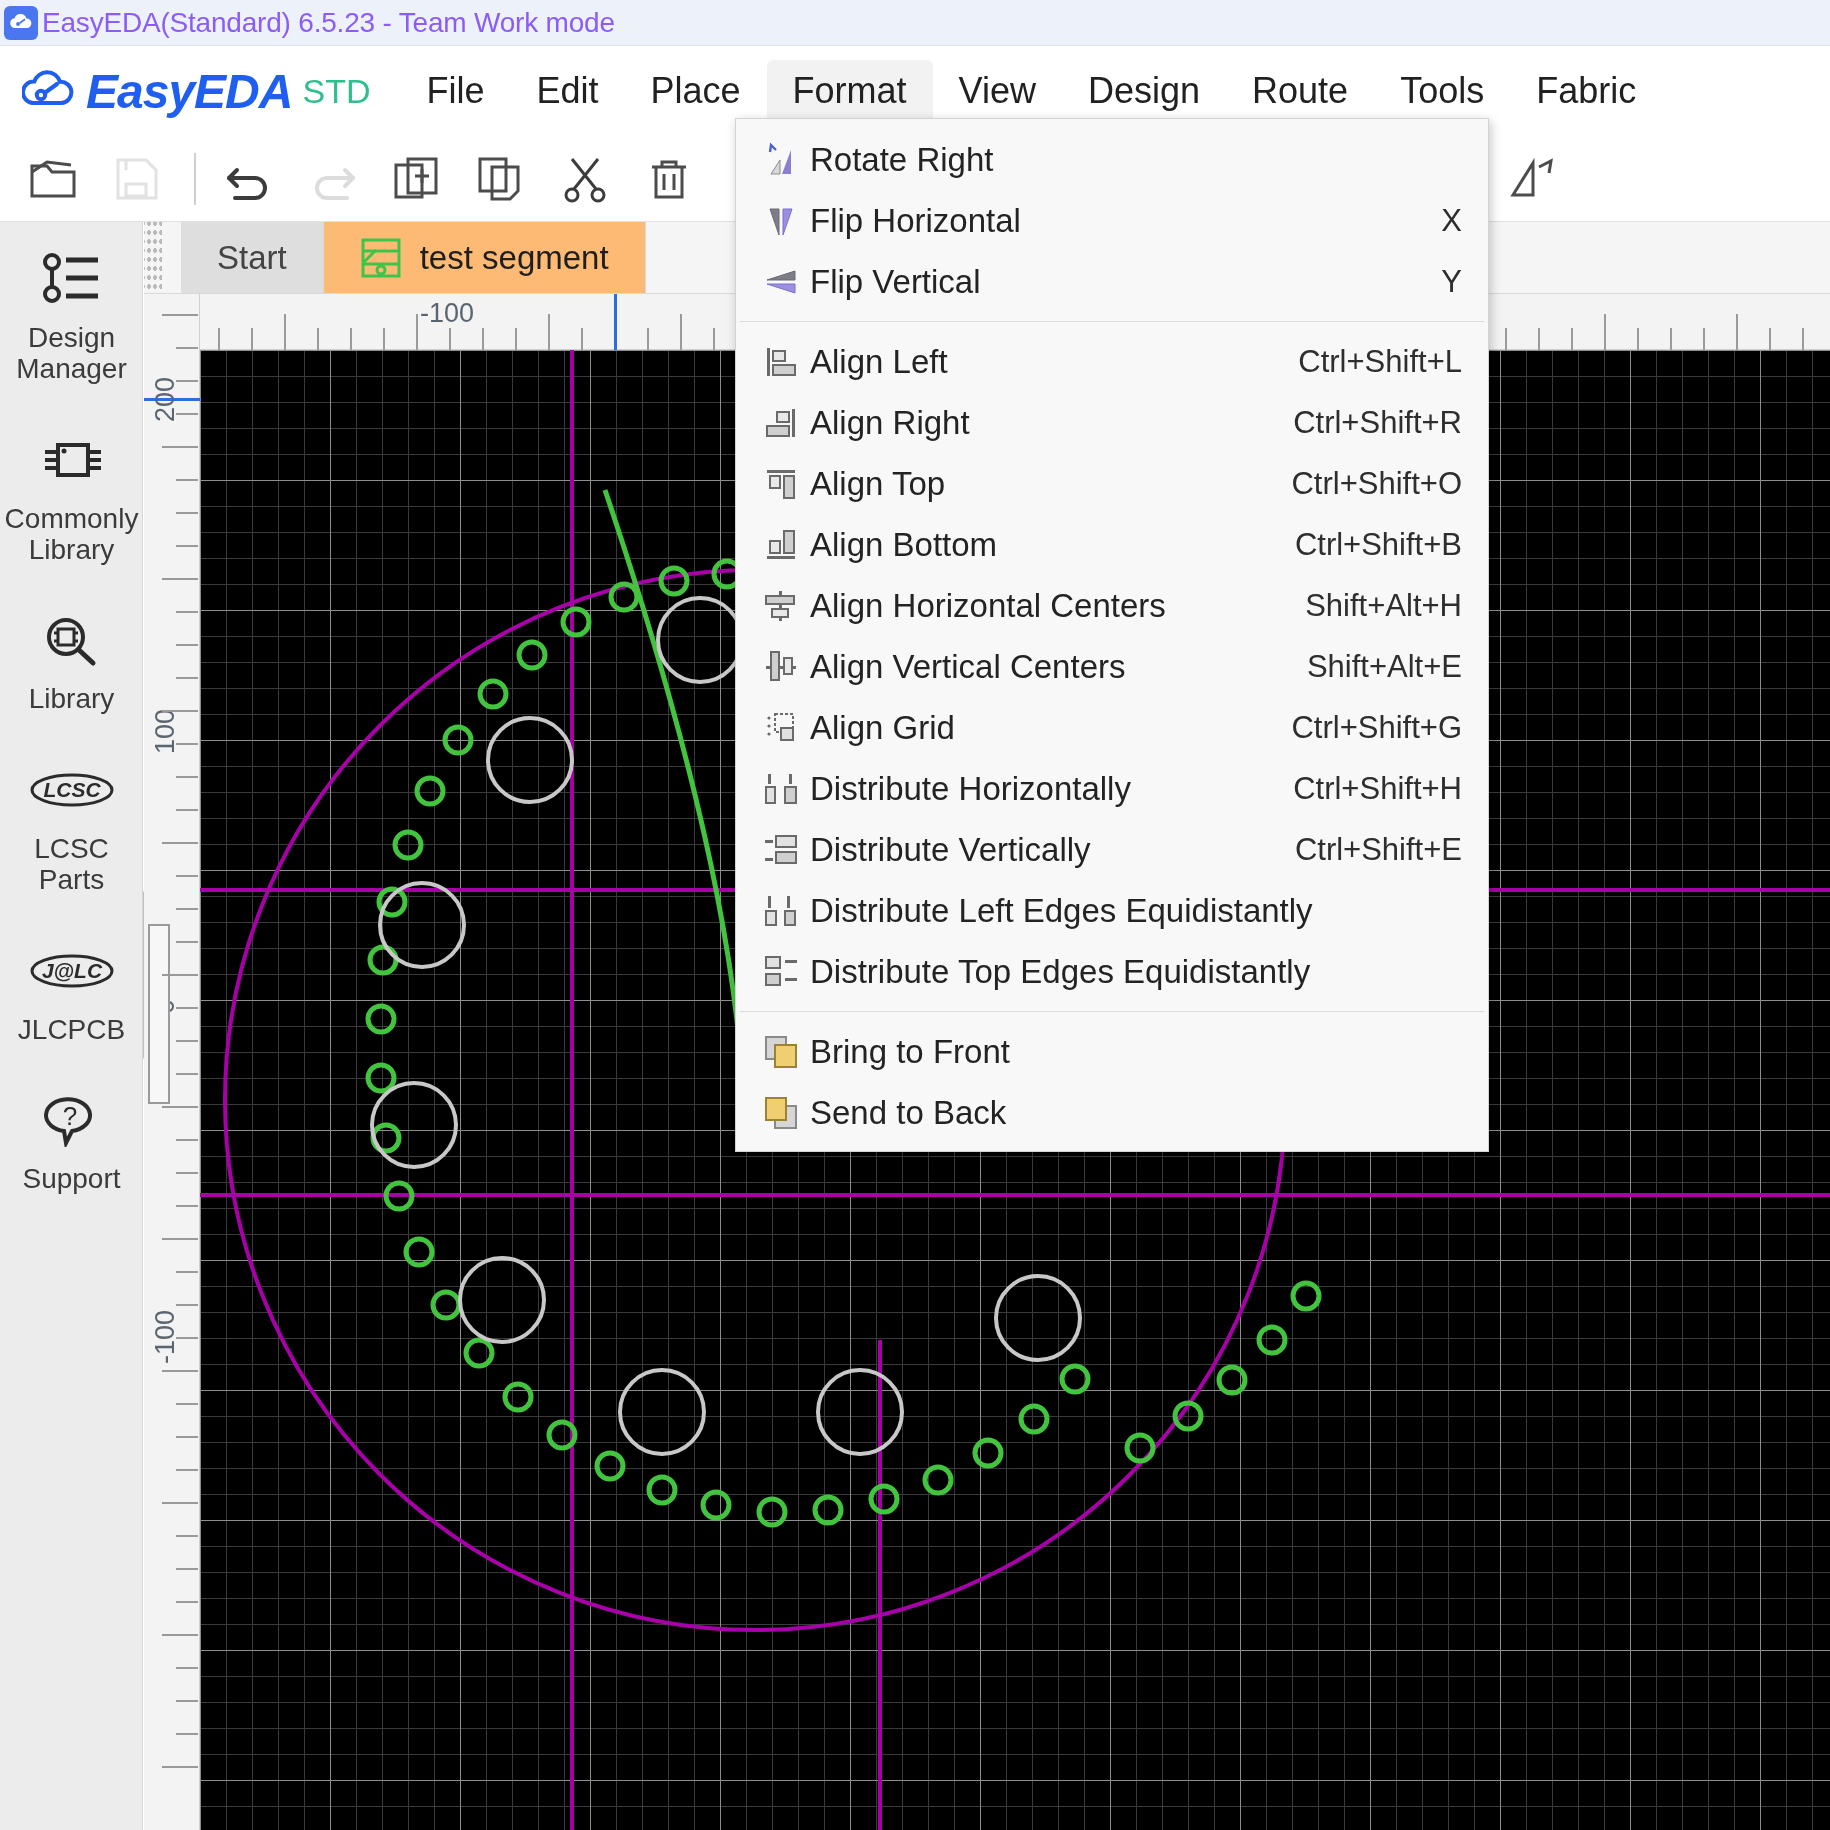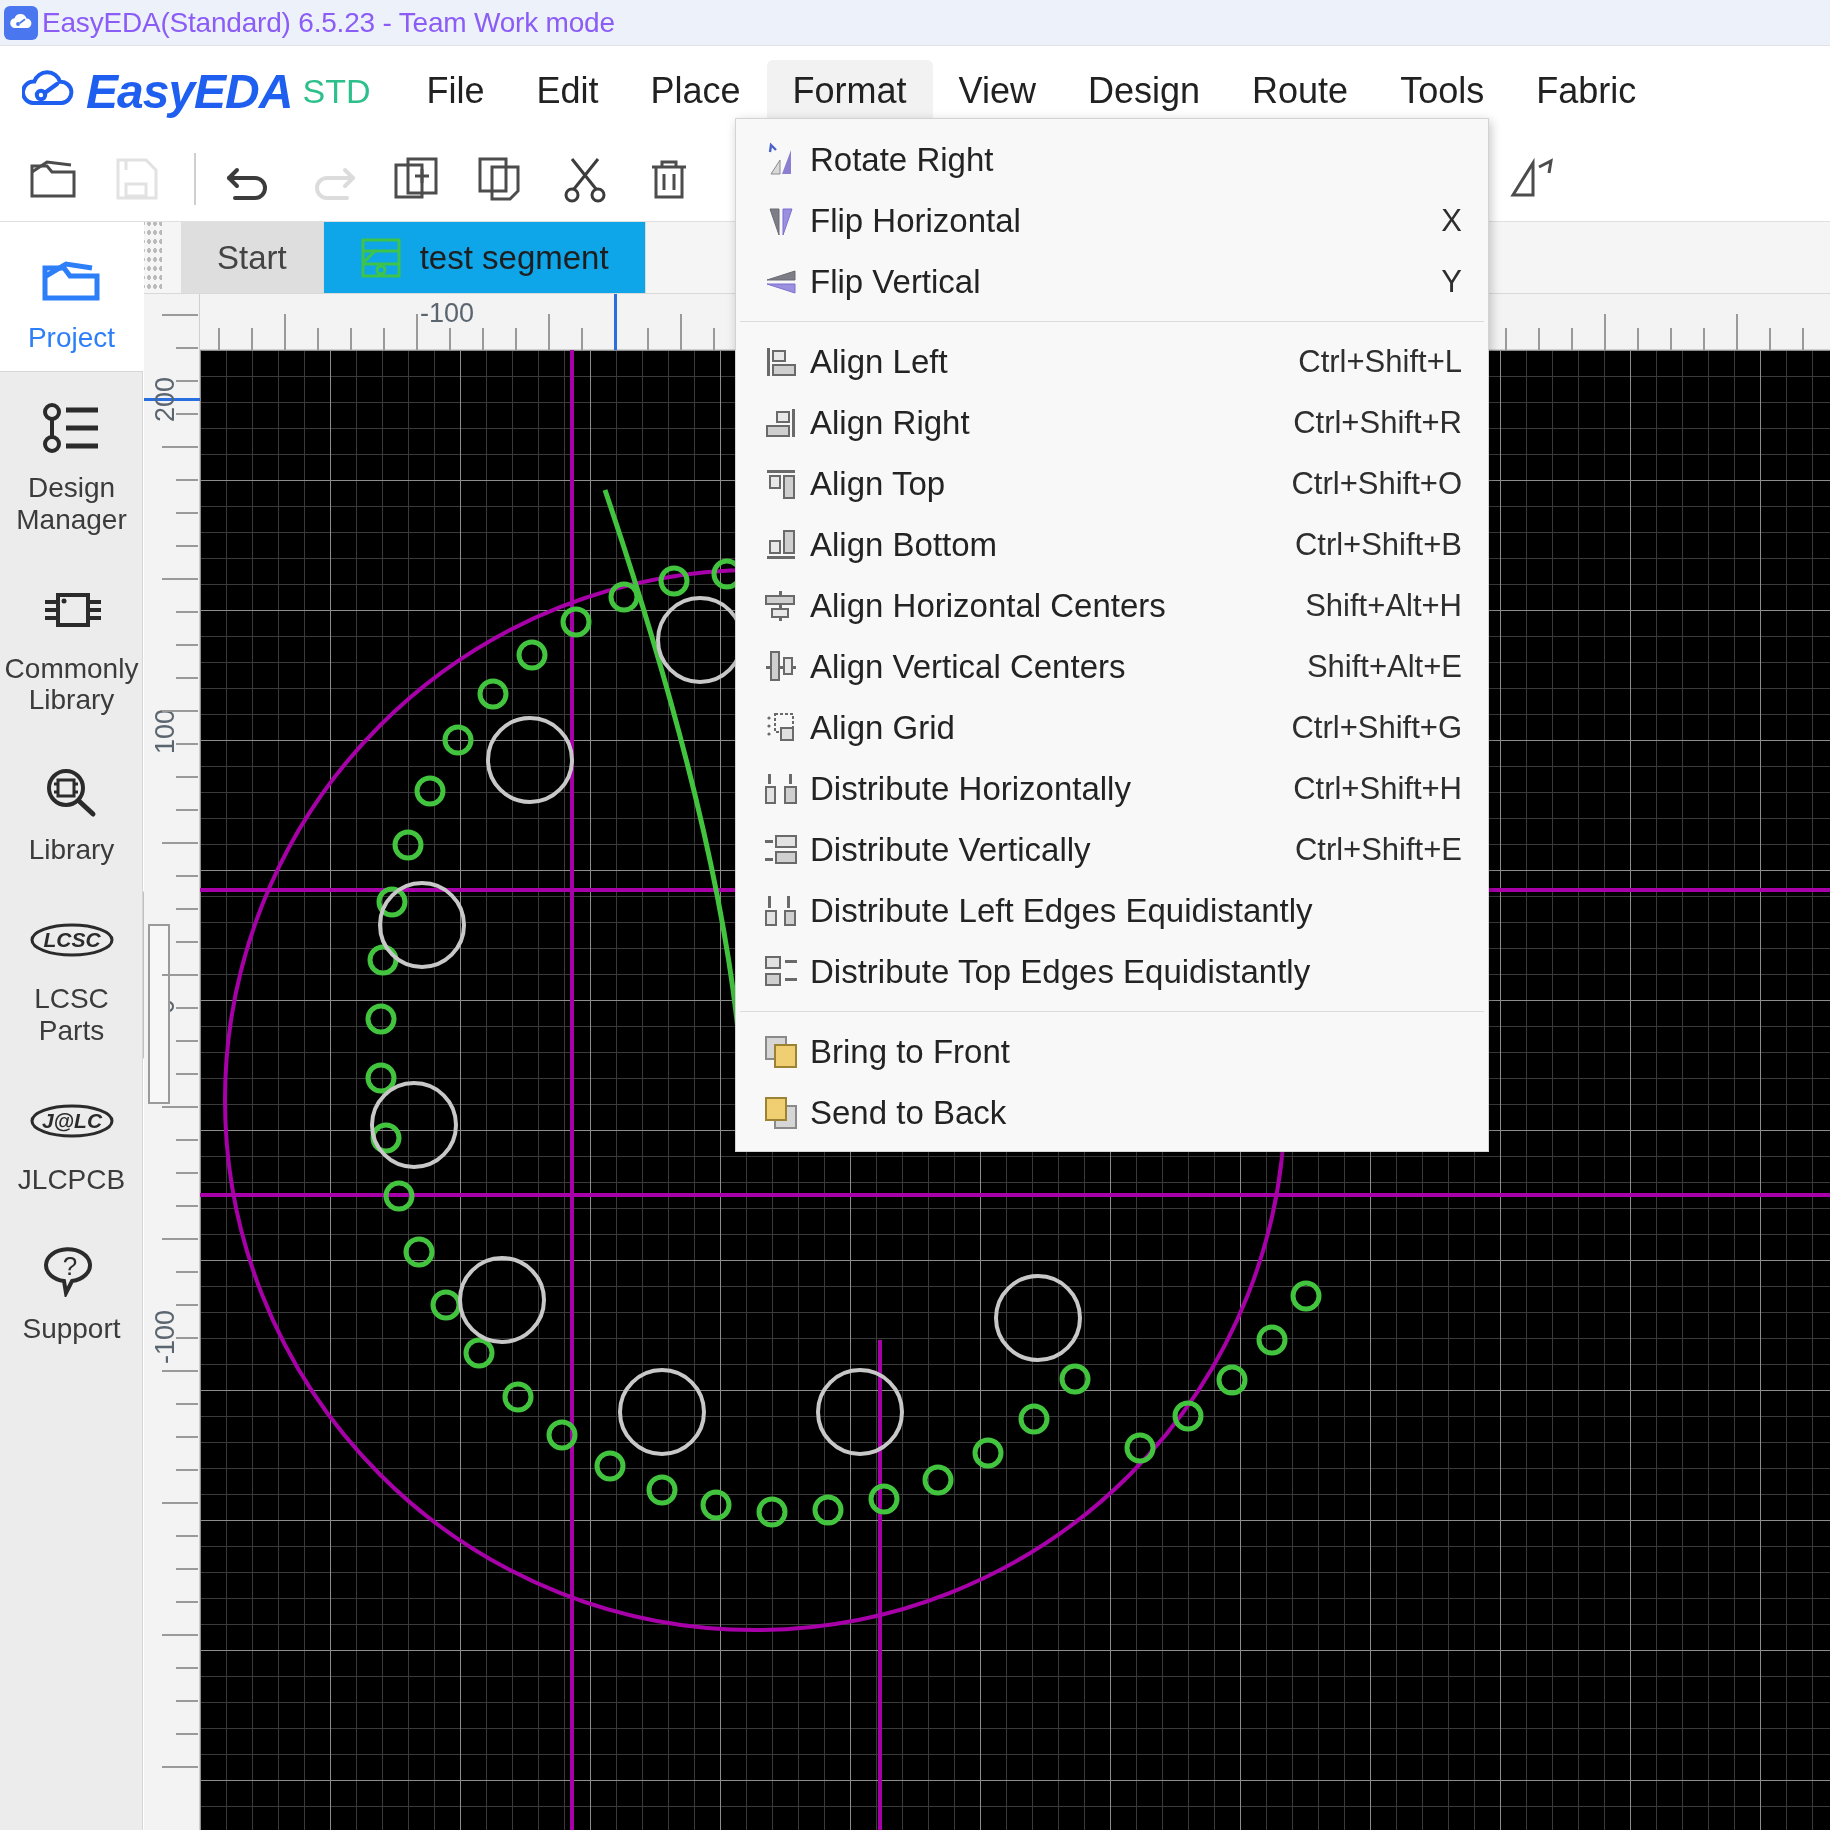--- a/index.html
+++ b/index.html
@@ -102,21 +102,21 @@
     width: 18px; background-image:
       radial-gradient(#b9b9b9 1.6px, transparent 1.8px);
     background-size: 6px 9px; background-position: 2px 6px;
   }
   .tab {
     display: flex; align-items: center; padding: 0 36px;
     font-size: 33px; color: #3a3a3a; white-space: nowrap;
     border-right: 1px solid #d9d9d9;
   }
   .tab.inactive { background: #dedede; color: #444; margin-left: 19px; }
-  .tab.active { background: #0ea5e9; color: #1e1e1e; text-align: right; }
+  .tab.active { background: #fdba74; color: #1e1e1e; text-align: right; }
   .tab-ico { margin-right: 18px; display:flex; }
 
   
   .canvaswrap {
     position: absolute; top: 294px; left: 144px; right: 0; bottom: 0;
     background: #f7f7f7; overflow: hidden;
   }
   .ruler-h {
     position: absolute; top: 0; left: 0; right: 0; height: 56px;
     background: #f3f3f3; border-bottom: 1px solid #cfcfcf;
@@ -262,29 +262,20 @@
     </div>
     <div class="tb-icon" style="position:absolute; left:1480px;">
       <svg width="56" height="48" viewBox="0 0 56 48">
         <path d="M8 40 L28 8 L28 40 Z" fill="none" stroke="#4c4c4c" stroke-width="3"></path>
         <path d="M34 12 L46 6 L44 18" fill="none" stroke="#4c4c4c" stroke-width="3"></path>
       </svg>
     </div>
   </div>
 
   <div class="sidebar" id="sidebar">
-      <div class="side-item active">
-        <div class="side-ico">
-          <svg width="64" height="54" viewBox="0 0 64 54">
-            <path d="M5 46 V16 H24 L30 24 H57 V46 Z" fill="none" stroke="#2d7ff9" stroke-width="5"></path>
-            <path d="M6 24 L26 12 L52 16" fill="none" stroke="#2d7ff9" stroke-width="5"></path>
-          </svg>
-        </div>
-        <div class="side-label">Project</div>
-      </div>
       <div class="side-item">
         <div class="side-ico">
           <svg width="64" height="54" viewBox="0 0 64 54">
             <circle cx="12" cy="10" r="7" fill="none" stroke="#2b2b2b" stroke-width="4"></circle>
             <circle cx="12" cy="42" r="7" fill="none" stroke="#2b2b2b" stroke-width="4"></circle>
             <path d="M12 17 V35" stroke="#2b2b2b" stroke-width="4"></path>
             <path d="M26 8 H58 M26 26 H58 M26 44 H58" stroke="#2b2b2b" stroke-width="5"></path>
           </svg>
         </div>
         <div class="side-label">Design<br>Manager</div>

